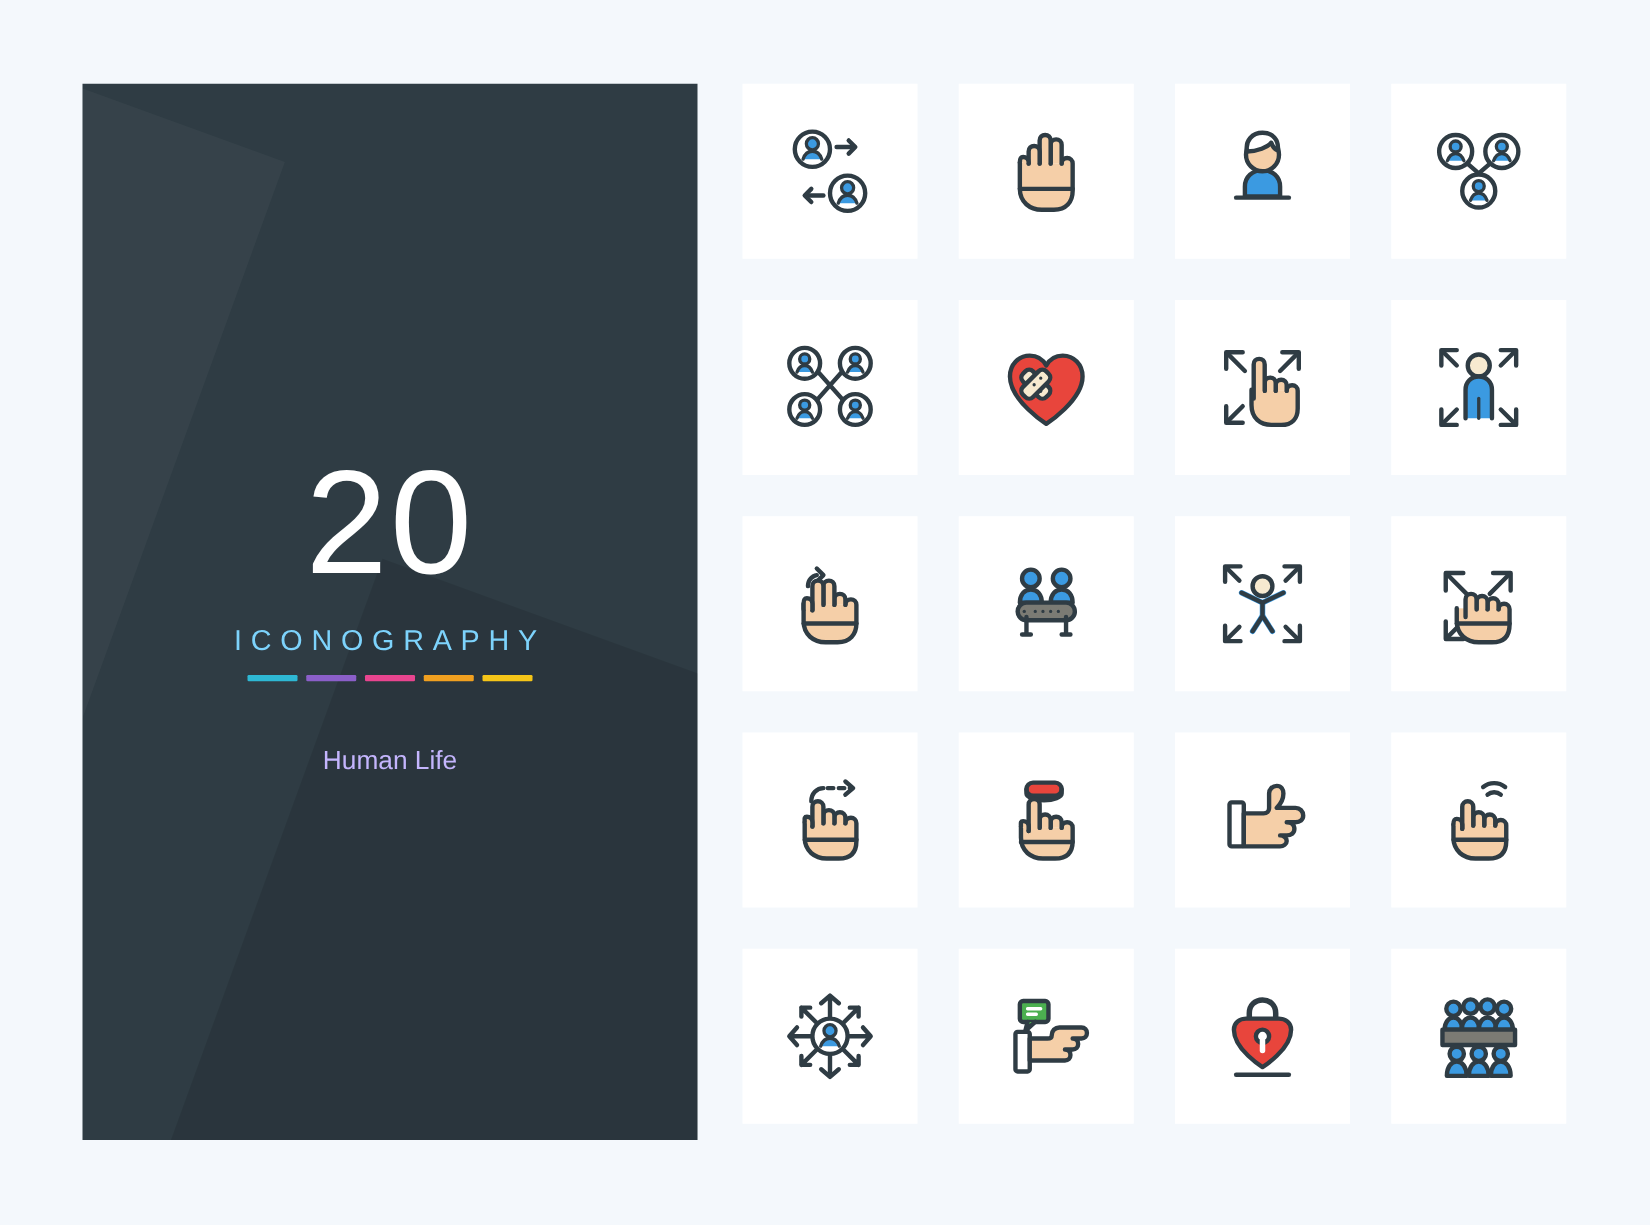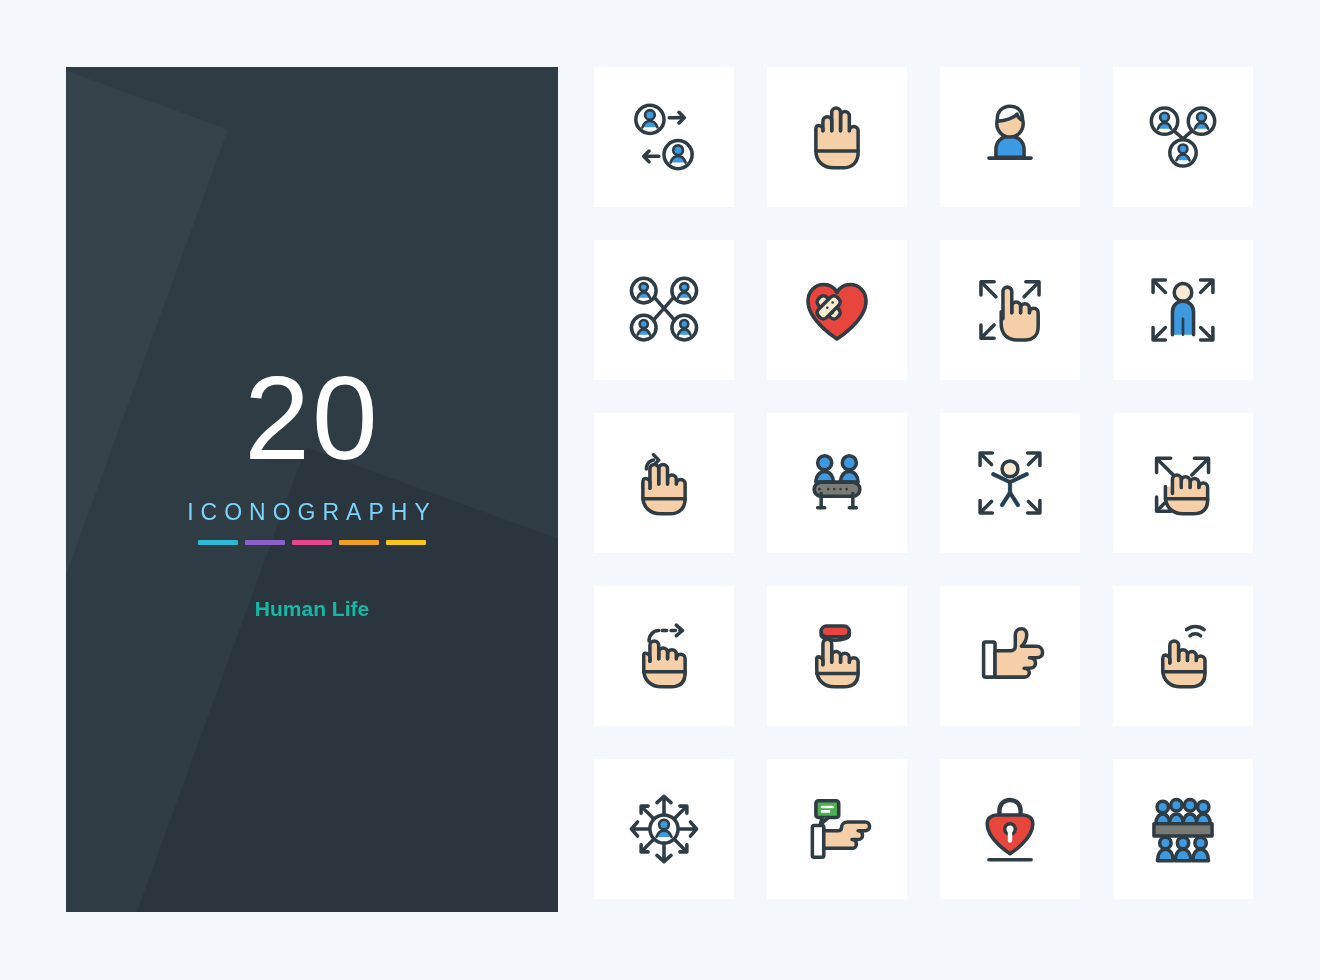--- a/index.html
+++ b/index.html
@@ -82,23 +82,23 @@
     display: flex;
     gap: 7px;
     margin-bottom: 52px;
   }
   .rule {
     width: 40px;
     height: 5px;
     border-radius: 1px;
   }
   .category {
-    color: #14b8a6;
+    color: #c4b5fd;
     font-size: 21px;
-    font-weight: 700;
+    font-weight: 400;
   }
 
   
   .grid {
     position: absolute;
     left: 594px;
     top: 67px;
     width: 660px;
     display: grid;
     grid-template-columns: repeat(4, 140px);

